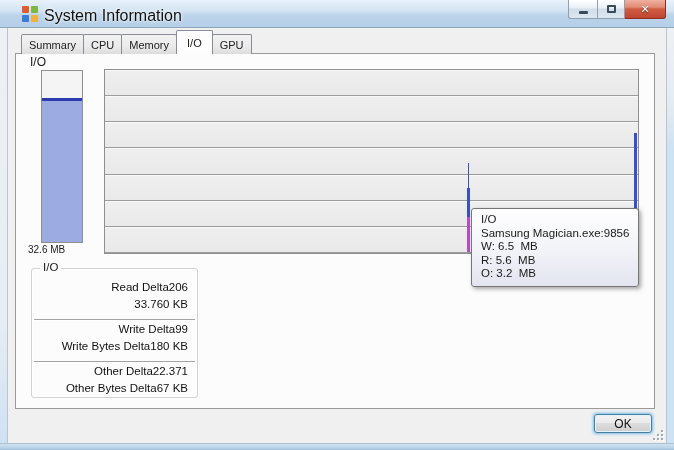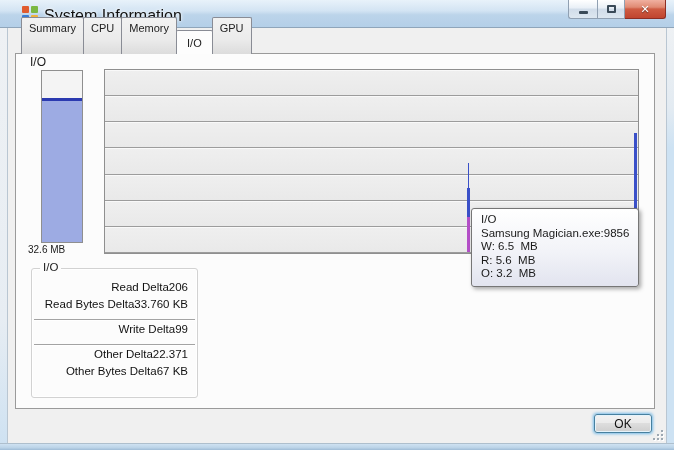--- a/index.html
+++ b/index.html
@@ -30,21 +30,21 @@
   .cap-btn.max{width:28px;}
   .cap-btn.close{width:41px;border-radius:0 0 3px 0;border-left:none;border-color:#8c2e24;
     background:linear-gradient(to bottom,#f0b0a0 0%,#e08a73 40%,#cf5c43 50%,#c0452f 100%);}
   .glyph-min{width:9px;height:3px;background:#3a4a58;border-radius:1px;margin-top:6px;}
   .glyph-max{width:9px;height:8px;border:2px solid #3a4a58;border-radius:1px;box-sizing:border-box;}
   .glyph-close{color:#fff;font-size:11px;font-weight:bold;text-shadow:0 1px 1px rgba(0,0,0,.5);line-height:1;}
   
   .client{position:absolute;left:8px;top:28px;width:658px;height:415px;background:#f0f0f0;}
   
   .tabstrip{position:absolute;left:13px;top:2px;height:24px;display:flex;align-items:flex-end;z-index:3;}
-  .tab{height:37px;line-height:20px;padding:0 7px;font-size:11px;color:#222;
+  .tab{height:20px;line-height:20px;padding:0 7px;font-size:11px;color:#222;
     background:linear-gradient(to bottom,#f2f2f2 0%,#ebebeb 60%,#dcdcdc 100%);
     border:1px solid #898c95;border-bottom:none;border-radius:2px 2px 0 0;margin-right:-1px;box-sizing:border-box;}
   .tab.active{height:24px;line-height:24px;background:#fdfdfd;position:relative;z-index:4;
     border-radius:2px 2px 0 0;padding:0 10px;}
   
   .tabpage{position:absolute;left:7px;top:25px;width:640px;height:356px;background:#fcfcfc;
     border:1px solid #9a9a9a;box-sizing:border-box;z-index:2;}
   .io-label{position:absolute;left:14px;top:1px;font-size:12px;color:#1a1a1a;}
   
   .gauge{position:absolute;left:25px;top:16px;width:42px;height:173px;background:#f4f4f4;
@@ -154,27 +154,30 @@
       </div>
 
       <div class="groupbox">
         <div class="groupbox-label">I/O</div>
         <div class="stats">
             <div class="stat-row">
               <span>Read Delta</span>
               <span>206</span>
             </div>
             <div class="stat-row">
-              <span>Read Bytes Delta</span>
               <span>33.760 KB</span>
             </div>
             <div class="stat-sep"></div>
             <div class="stat-row">
               <span>Write Delta</span>
               <span>99</span>
+            </div>
+            <div class="stat-row">
+              <span>Write Bytes Delta</span>
+              <span>180 KB</span>
             </div>
             <div class="stat-sep"></div>
             <div class="stat-row">
               <span>Other Delta</span>
               <span>22.371</span>
             </div>
             <div class="stat-row">
               <span>Other Bytes Delta</span>
               <span>67 KB</span>
             </div>

